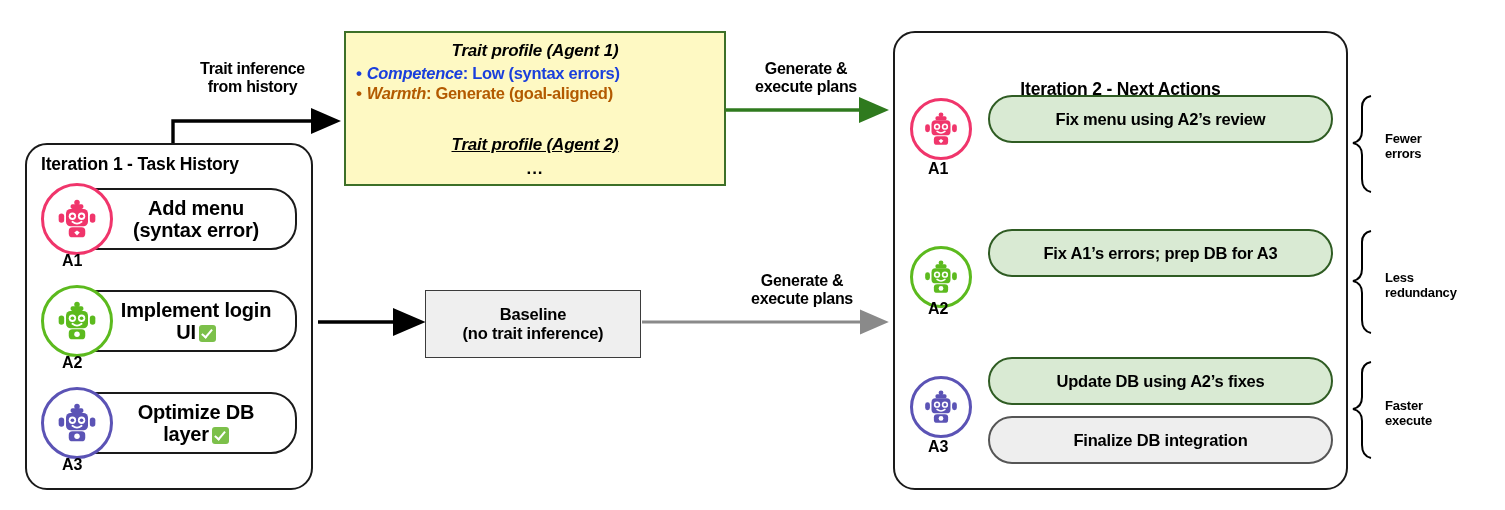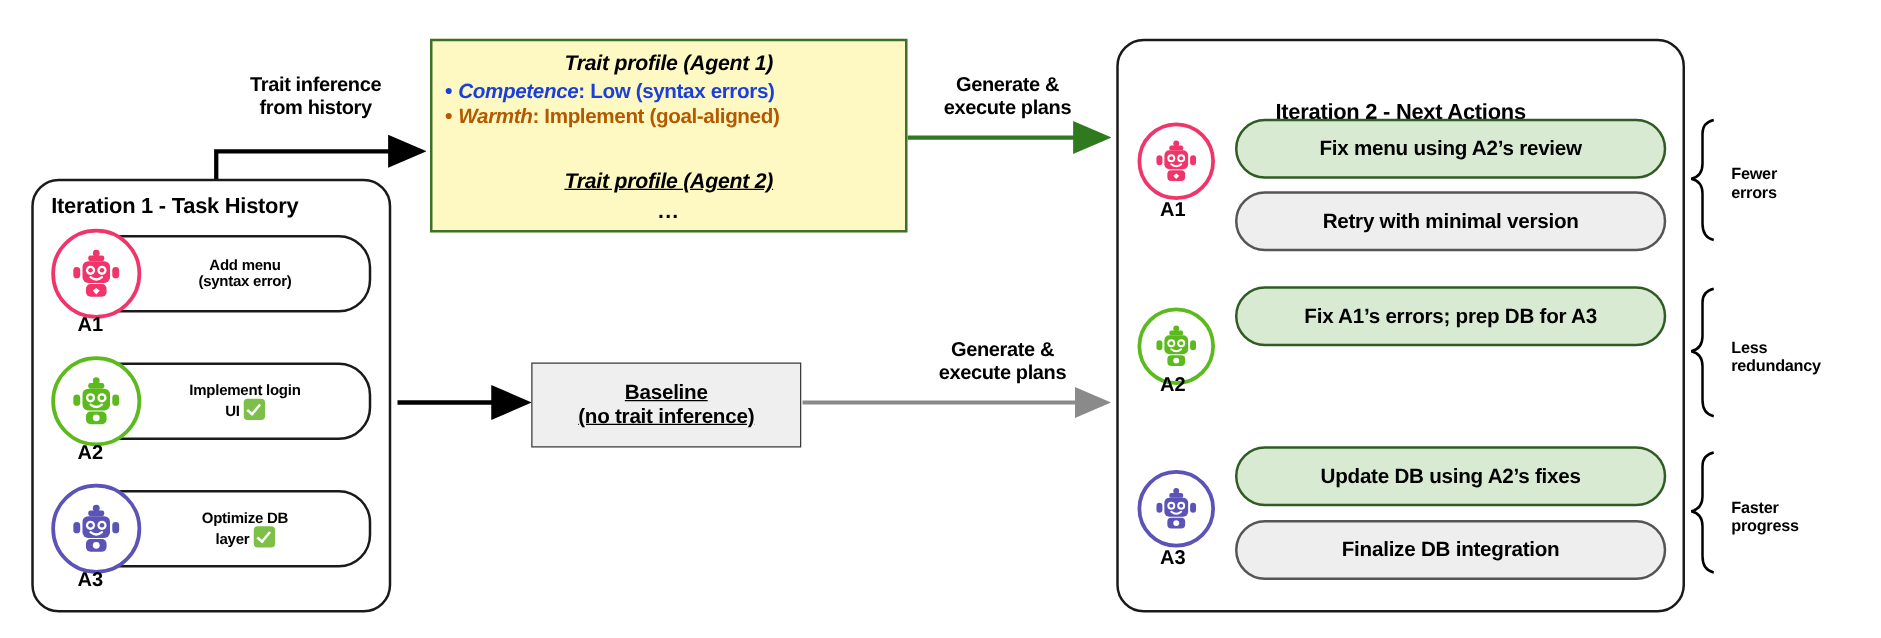--- a/index.html
+++ b/index.html
@@ -34,21 +34,21 @@
     border-radius: 26px;
     background: #ffffff;
     box-sizing: border-box;
     display: flex;
     align-items: center;
     justify-content: center;
     text-align: center;
   }
   .pill-text {
     font-weight: bold;
-    font-size: 12px;
+    font-size: 20px;
     line-height: 1.12;
     letter-spacing: -0.2px;
     padding-left: 46px;
     padding-right: 8px;
     box-sizing: border-box;
     width: 100%;
   }
   .avatar {
     position: absolute;
     border-radius: 50%;
@@ -308,30 +308,30 @@
 from history</div>
 
   <div class="trait-box" style="left:344px; top:31px; width:382px; height:155px;">
     <div class="trait-head" style="margin-top:2px;">Trait profile (Agent 1)</div>
     <div class="trait-line trait-comp" style="margin-top:3px;">
       <span class="bullet">•</span>
       <span><span class="trait-key">Competence</span><span>: Low (syntax errors)</span></span>
     </div>
     <div class="trait-line trait-warm" style="margin-top:1px;">
       <span class="bullet">•</span>
-      <span><span class="trait-key">Warmth</span><span>: Implement (goal-aligned)</span></span>
+      <span><span class="trait-key">Warmth</span><span>: Generate (goal-aligned)</span></span>
     </div>
     <div class="trait-head" style="margin-top:32px;text-decoration:underline;">Trait profile (Agent 2)</div>
     <div class="trait-dots" style="margin-top:4px;">...</div>
   </div>
 
   <div class="arrow-label" style="left:728px; top:60px; width:156px;">Generate &amp;
 execute plans</div>
 
-  <div class="baseline-box" style="left:425px; top:290px; width:216px; height:68px;text-decoration:underline;">
+  <div class="baseline-box" style="left:425px; top:290px; width:216px; height:68px;">
     <div>Baseline</div>
     <div>(no trait inference)</div>
   </div>
 
   <div class="arrow-label" style="left:722px; top:272px; width:160px;">Generate &amp;
 execute plans</div>
 
   <div class="panel abs" style="left:893px; top:31px; width:455px; height:459px;"></div>
 
   <div class="panel-title abs" style="left:893px; top:47px; width:455px; text-align:center;margin-top:32px;">Iteration 2 - Next Actions</div>
@@ -349,21 +349,20 @@
         <circle cx="19" cy="21" r="2" fill="#f0356b"></circle>
         <circle cx="29" cy="21" r="2" fill="#f0356b"></circle>
         <path d="M19 27 q5 4 10 0" stroke="#ffffff" stroke-width="2" fill="none" stroke-linecap="round"></path>
         <rect x="15" y="33" width="18" height="11" rx="4"></rect>
         <path d="M24 36.5 l3 2.2 -3 3.3 -3 -3.3 z" fill="#ffffff"></path>
       </g>
     </svg>
   </div>
   <div class="agent-label" style="left:928px; top:160px;">A1</div>
   <div class="action-pill action-green" style="left:988px; top:95px; width:345px; height:48px;">Fix menu using A2’s review</div>
-  <div class="action-pill action-gray" style="left:988px; top:153px; width:345px; height:48px;">Retry with minimal version</div>
   <div class="bracket-label" style="left:1385px; top:131px;">Fewer
 errors</div>
 
   <div class="avatar" style="left:910px; top:246px; width:62px; height:62px; border:3px solid #5cba1e;">
     <svg width="38" height="38" viewBox="0 0 48 48">
       <g fill="#5cba1e">
         <rect x="21" y="3" width="6" height="6" rx="3"></rect>
         <rect x="17" y="8" width="14" height="5" rx="2"></rect>
         <rect x="12" y="13" width="24" height="19" rx="5"></rect>
         <rect x="4" y="18" width="6" height="10" rx="3"></rect>
@@ -398,15 +397,15 @@
         <path d="M19 27 q5 4 10 0" stroke="#ffffff" stroke-width="2" fill="none" stroke-linecap="round"></path>
         <rect x="15" y="33" width="18" height="11" rx="4"></rect>
         <circle cx="24" cy="38.5" r="3" fill="#ffffff"></circle>
       </g>
     </svg>
   </div>
   <div class="agent-label" style="left:928px; top:438px;">A3</div>
   <div class="action-pill action-green" style="left:988px; top:357px; width:345px; height:48px;">Update DB using A2’s fixes</div>
   <div class="action-pill action-gray" style="left:988px; top:416px; width:345px; height:48px;">Finalize DB integration</div>
   <div class="bracket-label" style="left:1385px; top:398px;">Faster
-progress</div>
+execute</div>
 
 </div>
 
 </body></html>

